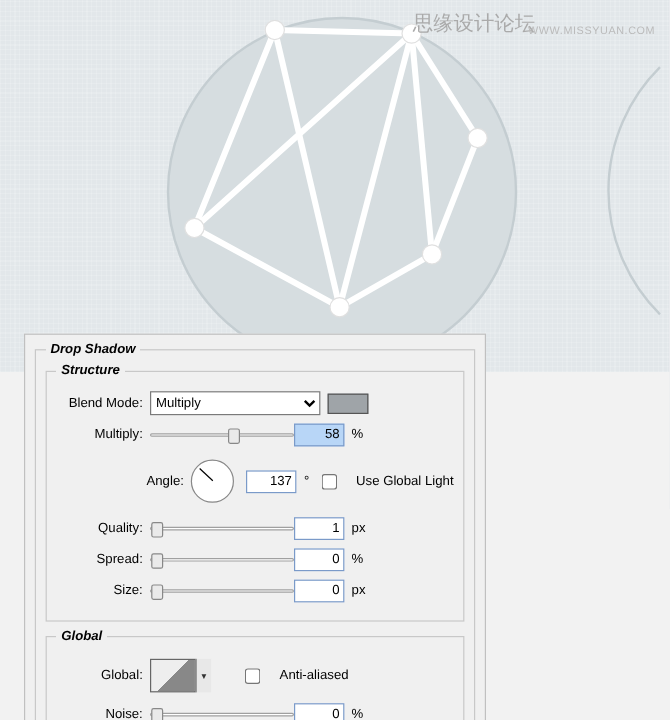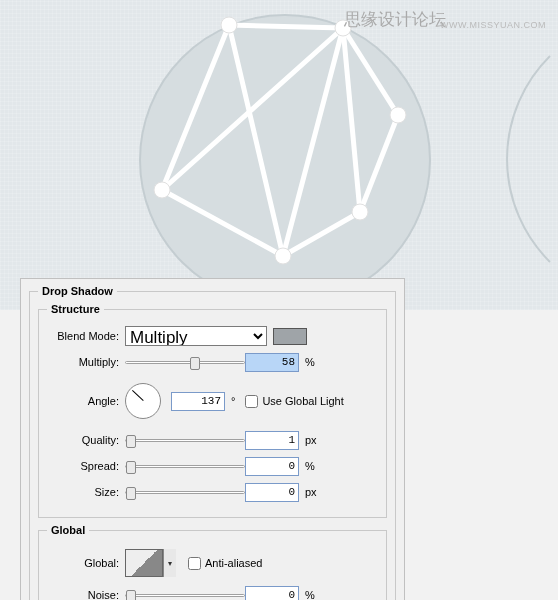--- a/index.html
+++ b/index.html
@@ -44,37 +44,38 @@
     border: 1px solid #c8c8c8;
     margin: 0 0 6px 0;
     padding: 6px 8px 10px 8px;
     position: relative;
   }
   legend {
     font-weight: bold;
     font-size: 11px;
     padding: 0 4px;
     color: #000;
+    font-style: italic;
   }
   .row {
     display: flex;
     align-items: center;
     margin: 4px 0;
     height: 22px;
   }
   .lbl {
     width: 78px;
     text-align: right;
     padding-right: 6px;
     color: #000;
   }
   select.combo {
     width: 142px;
     height: 20px;
-    font-size: 17px;
+    font-size: 11px;
     border: 1px solid #7a7a7a;
     background: #fff;
   }
   .swatch {
     width: 34px; height: 17px;
     background: #9fa4a8;
     border: 1px solid #555;
     margin-left: 6px;
   }
   .slider {
@@ -83,40 +84,39 @@
   }
   .track {
     height: 3px; background: #fff; border:1px solid #a0a0a0; flex:1; position:relative;
     border-radius:2px;
   }
   .thumb {
     position:absolute; top:-5px; width:10px; height:13px;
     background:#eaeaea; border:1px solid #888; border-radius:2px;
   }
   input.num {
-    width: 54px; height: 19px;
+    width: 42px; height: 19px;
     font-size: 11px; text-align: right;
     border: 1px solid #7a9ac9;
     padding-right: 3px;
     background:#fff;
-    font-family:Liberation Mono, monospace;
   }
   input.num.hl { background:#b8d6f7; }
   .unit { margin-left: 6px; color:#000; }
-  .angle-row { height: 48px; }
+  .angle-row { height: 48px; justify-content: flex-end; }
   .angle-dial {
     width: 36px; height: 36px; border:1px solid #888; border-radius:50%;
     background:#fff; position:relative; margin: 0 10px 0 0;
   }
   .angle-hand {
     position:absolute; left:50%; top:50%;
     width:15px; height:1px; background:#000; transform-origin:0 0;
     transform: rotate(-137deg);
   }
-  .chk { display:flex; align-items:center; gap:4px; }
+  .chk { display:flex; align-items:center; gap:16px; }
   input[type=checkbox] { width:13px; height:13px; }
   .contour-swatch {
     width: 38px; height: 28px; border:1px solid #666;
     background: linear-gradient(135deg, #eee 0 50%, #888 50% 100%);
     position:relative; display:flex;
   }
   .contour-dd {
     width:13px; background:#e8e8e8; border-left:1px solid #888;
     display:flex; align-items:center; justify-content:center;
     font-size:8px; color:#333;
@@ -231,21 +231,21 @@
 
     <fieldset class="group">
       <legend>Global</legend>
 
       <div class="row quality-row">
         <span class="lbl">Global:</span>
         <div style="display:flex">
           <div class="contour-swatch"></div>
           <div class="contour-dd">▾</div>
         </div>
-        <label class="chk" style="margin-left:12px">
+        <label class="chk" style="margin-left:28px">
           <input type="checkbox" style="">
           <span>Anti-aliased</span>
         </label>
       </div>
 
       <div class="row">
         <span class="lbl">Noise:</span>
         <div class="slider">
           <div class="track">
               <div class="thumb" style="left:0"></div>

